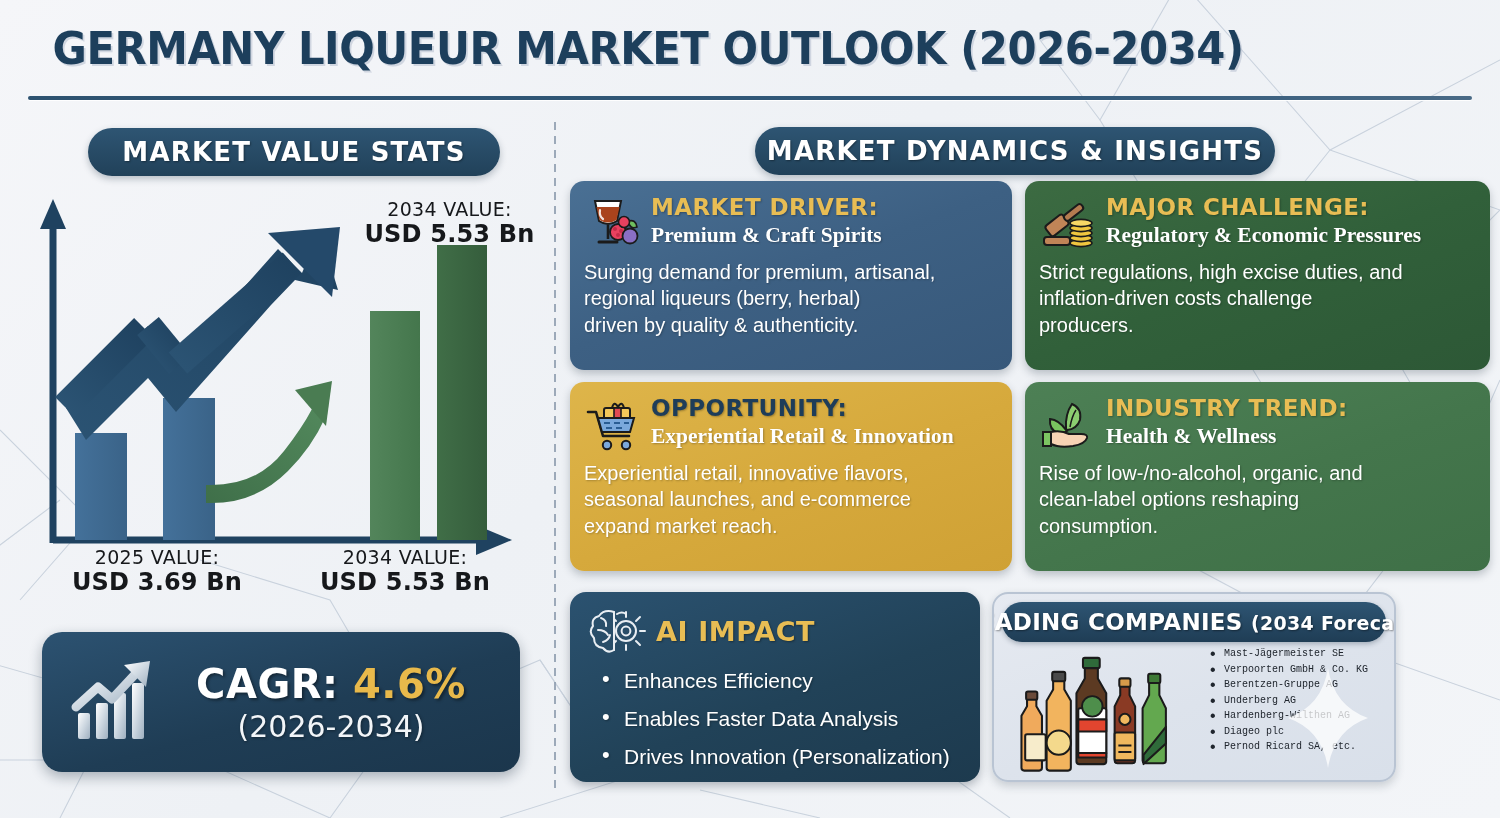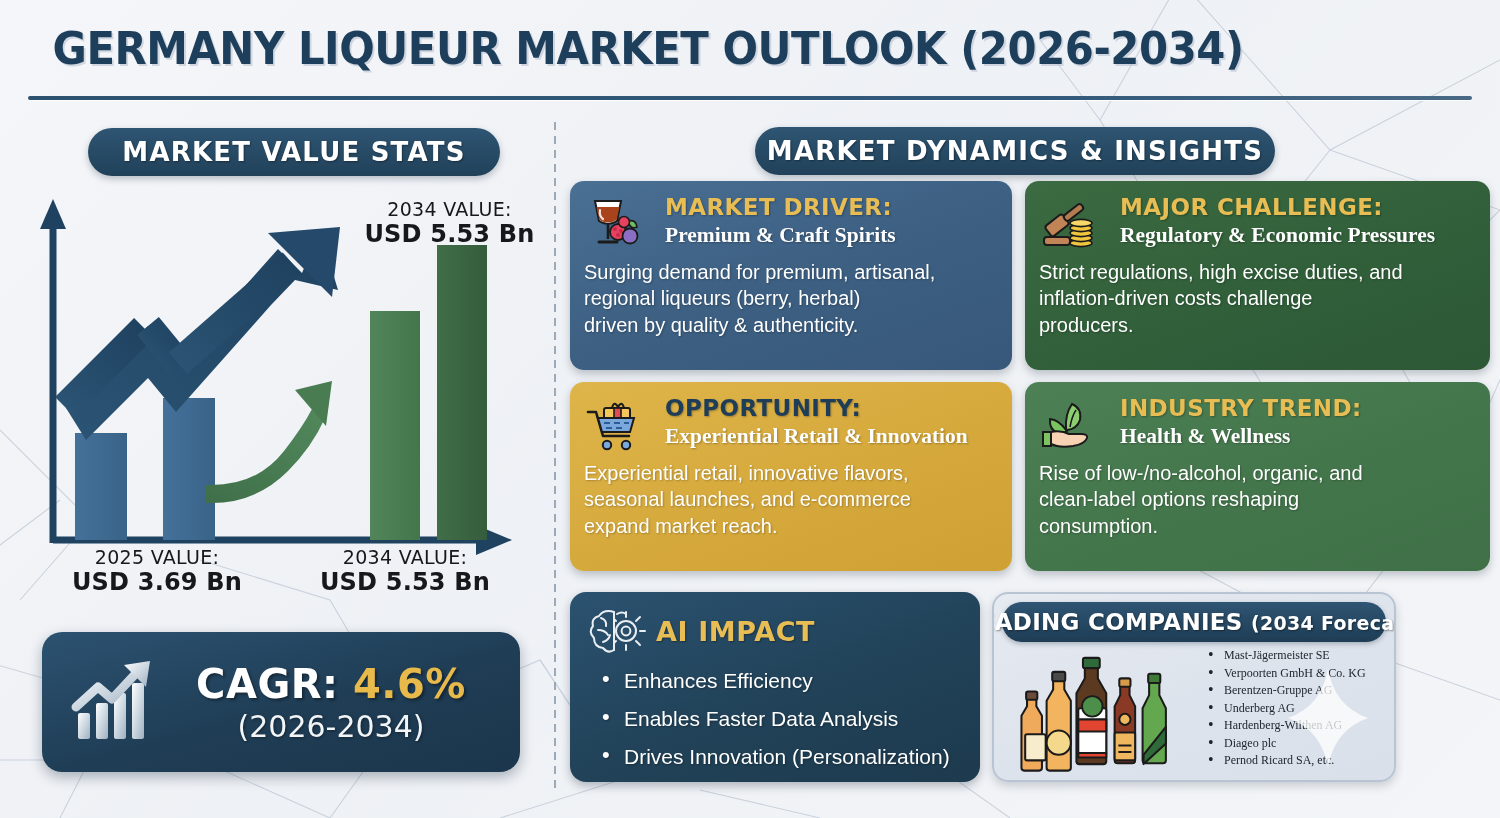--- a/index.html
+++ b/index.html
@@ -106,21 +106,21 @@
   }
 
   
   .card {
     position: absolute;
     border-radius: 14px;
     padding: 12px 16px 12px 14px;
     box-shadow: 0 4px 9px rgba(30,45,60,.26);
     overflow: hidden;
   }
-  .card-head { display: flex; align-items: flex-start; gap: 25px; justify-content: space-between; }
+  .card-head { display: flex; align-items: flex-start; gap: 11px; justify-content: space-between; }
   .card-icon { flex: 0 0 auto; width: 56px; height: 58px; margin-top: 2px; }
   .card-titles { flex: 1; min-width: 0; padding-top: 2px; }
   .card-kicker {
     font-family: "DejaVu Sans", sans-serif; font-weight: 700;
     font-size: 23px; letter-spacing: .4px; line-height: 1.12;
     text-shadow: 1px 1px 2px rgba(0,0,0,.28);
   }
   .card-sub {
     font-family: Liberation Serif, serif; font-weight: 700;
     font-size: 21.5px; color: #ffffff; line-height: 1.17; margin-top: 2px;
@@ -195,22 +195,22 @@
     font-size: 23px; color: #fff; letter-spacing: .3px;
     text-shadow: 1px 1px 2px rgba(0,0,0,.4);
     white-space: nowrap;
   }
   #companies-pill-text .sm { font-size: 19px; }
   #companies-body { display: flex; margin-top: 4px; height: 130px; }
   #bottles { flex: 0 0 176px; padding-left: 12px; }
   #company-list { list-style: none; flex: 1; padding-left: 30px; padding-top: 3px; }
   #company-list li {
     position: relative;
-    font-family: Liberation Serif, serif;
-    font-size: 12px; color: #20262e; line-height: 1.0;
+    font-family: Liberation Mono, monospace;
+    font-size: 10px; color: #20262e; line-height: 1.0;
     padding-left: 16px; margin-bottom: 5.5px;
     white-space: nowrap;
   }
   #company-list li::before {
     content: "•"; position: absolute; left: 0; top: -2px; font-size: 16px; color: #20262e;
   }
   #sparkle { position:absolute; right: 6px; bottom: 2px; width: 120px; height: 120px; pointer-events:none; }
 </style>
 </head>
 <body>

